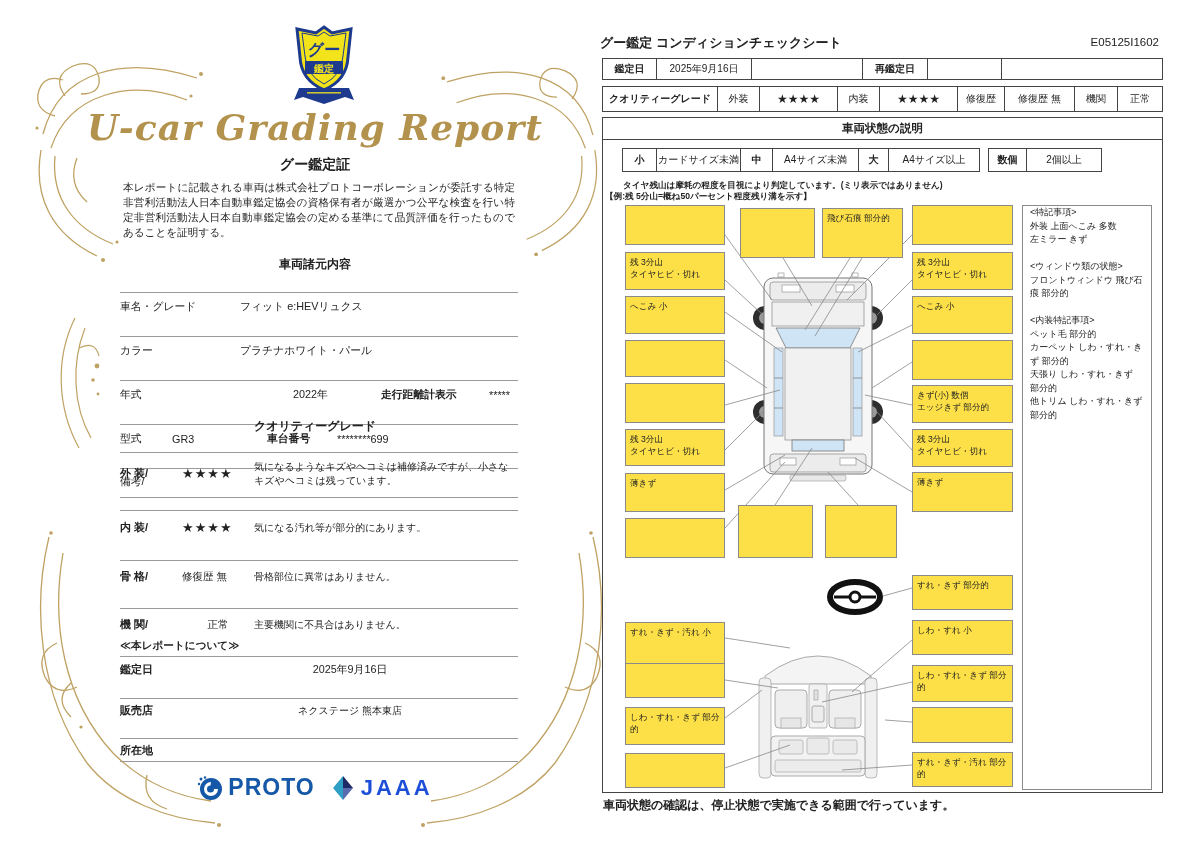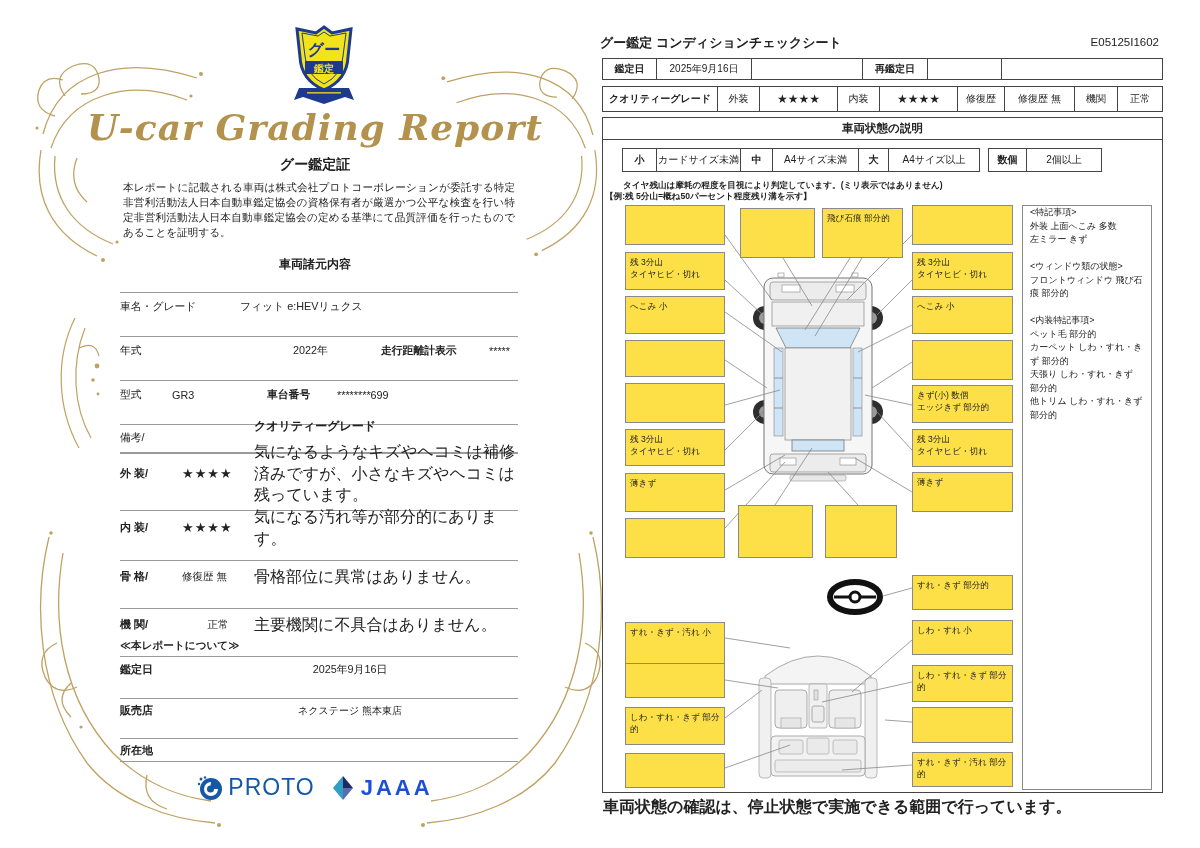--- a/index.html
+++ b/index.html
@@ -14,47 +14,47 @@
     font-family:"DejaVu Serif","Liberation Serif",serif; font-style:italic;
     font-size:36px; font-weight:bold; color:#b2924c; letter-spacing:1px; }
   #cert-sub { left:0; top:148px; width:560px; text-align:center; font-size:14px; font-weight:bold; }
   #cert-intro { left:88px; top:172px; width:392px; font-size:10.6px; line-height:1.42; text-align:justify; }
   .sec-title { font-size:12px; font-weight:bold; text-align:center; }
   .tbl { position:absolute; left:85px; width:398px; }
   .trow { display:flex; align-items:center; border-top:1px solid #9a9a9a; font-size:10.8px;margin-top:16px; }
   .trow:last-child { border-bottom:1px solid #9a9a9a; }
   .tl { flex:none; }
   .stars { font-size:13px; letter-spacing:1px; }
-  .desc { font-size:16px; line-height:1.35; }
+  .desc { font-size:10px; line-height:1.35; }
   .cval-center { flex:1; text-align:center; font-size:10.8px; }
   #about { left:85px; top:630px; width:408px; font-size:10.6px; line-height:1.42; }
   #about li { list-style:none; padding-left:12px; text-indent:-12px; margin-top:2px; }
   #logos { left:0; top:766px; width:560px; display:flex; justify-content:center; align-items:center; gap:16px; }
-  .logo-txt-proto { font-size:23px; font-weight:400; color:#1558a7; letter-spacing:1px; }
+  .logo-txt-proto { font-size:23px; font-weight:700; color:#1558a7; letter-spacing:1px; }
   .logo-txt-jaaa  { font-size:22px; font-weight:800; color:#1d4ed8; letter-spacing:3px; }
   .orn { position:absolute; pointer-events:none; }
 
   
   #sheet { left:600px; top:0; width:565px; height:848px; font-size:10px; }
   #sheet .abs { position:absolute; }
   #sheet-title { left:0; top:34px; width:490px; text-align:left; font-size:13px; font-weight:bold; }
   #doc-id { right:6px; top:36px; font-size:11.5px; }
   .brow { position:absolute; display:flex; border:1px solid #444; background:#fff; }
   .bcell { border-right:1px solid #444; display:flex; align-items:center; justify-content:center;
            font-size:10px; overflow:hidden; }
   .bcell:last-child { border-right:none; }
   #bigbox { left:2px; top:117px; width:561px; height:676px; border:1px solid #444; }
   #cond-title { left:2px; top:117px; width:561px; height:23px; border-bottom:1px solid #444;
     display:flex; align-items:center; justify-content:center; font-size:11.5px; font-weight:bold; }
   .note-s { font-size:8.6px; line-height:1.35; }
   .abox { position:absolute; border:1px solid #8a8a8a; background:#fde047; font-size:8.6px;
           line-height:1.4; padding:3px 4px; white-space:pre-line; z-index:3; }
   #notes-panel { left:422px; top:205px; width:130px; height:585px; border:1px solid #8a8a8a;
      background:#fff; padding:0 7px; font-size:9px; line-height:1.5; white-space:pre-line; z-index:3; }
-  #sheet-footer { left:3px; top:797px; font-size:16px; font-weight:bold;text-align:center; }
+  #sheet-footer { left:3px; top:797px; font-size:12px; font-weight:bold;text-align:center; }
   #linelayer { left:0; top:0; width:565px; height:848px; z-index:2; pointer-events:none; }
   .carsvg { position:absolute; z-index:1; }
 </style>
 </head>
 <body>
 
 <div class="page" id="cert">
 
   <svg class="orn" style="left:-10px;top:30px" width="190" height="230" viewBox="0 0 190 230">
     <g fill="none" stroke="#bfa263" stroke-width="1.3">
@@ -142,20 +142,24 @@
   <div class="abs" id="cert-title">U-car Grading Report</div>
   <div class="abs" id="cert-sub">グー鑑定証</div>
   <div class="abs" id="cert-intro">本レポートに記載される車両は株式会社プロトコーポレーションが委託する特定非営利活動法人日本自動車鑑定協会の資格保有者が厳選かつ公平な検査を行い特定非営利活動法人日本自動車鑑定協会の定める基準にて品質評価を行ったものであることを証明する。</div>
 
   <div class="abs sec-title" style="left:0;top:248px;width:560px">車両諸元内容</div>
 
   <div class="tbl" style="top:268px">
     <div class="trow" style="height:28px">
       <span class="tl" style="width:120px">車名・グレード</span>
       <span>フィット e:HEVリュクス</span>
+    </div>
+    <div class="trow" style="height:28px">
+      <span class="tl" style="width:120px">カラー</span>
+      <span>プラチナホワイト・パール</span>
     </div>
     <div class="trow" style="height:28px">
       <span class="tl" style="width:173px">年式</span>
       <span class="tl" style="width:88px">2022年</span>
       <span class="tl" style="width:108px;font-weight:bold">走行距離計表示</span>
       <span>*****</span>
     </div>
     <div class="trow" style="height:28px">
       <span class="tl" style="width:52px">型式</span>
       <span class="tl" style="width:95px">GR3</span>

